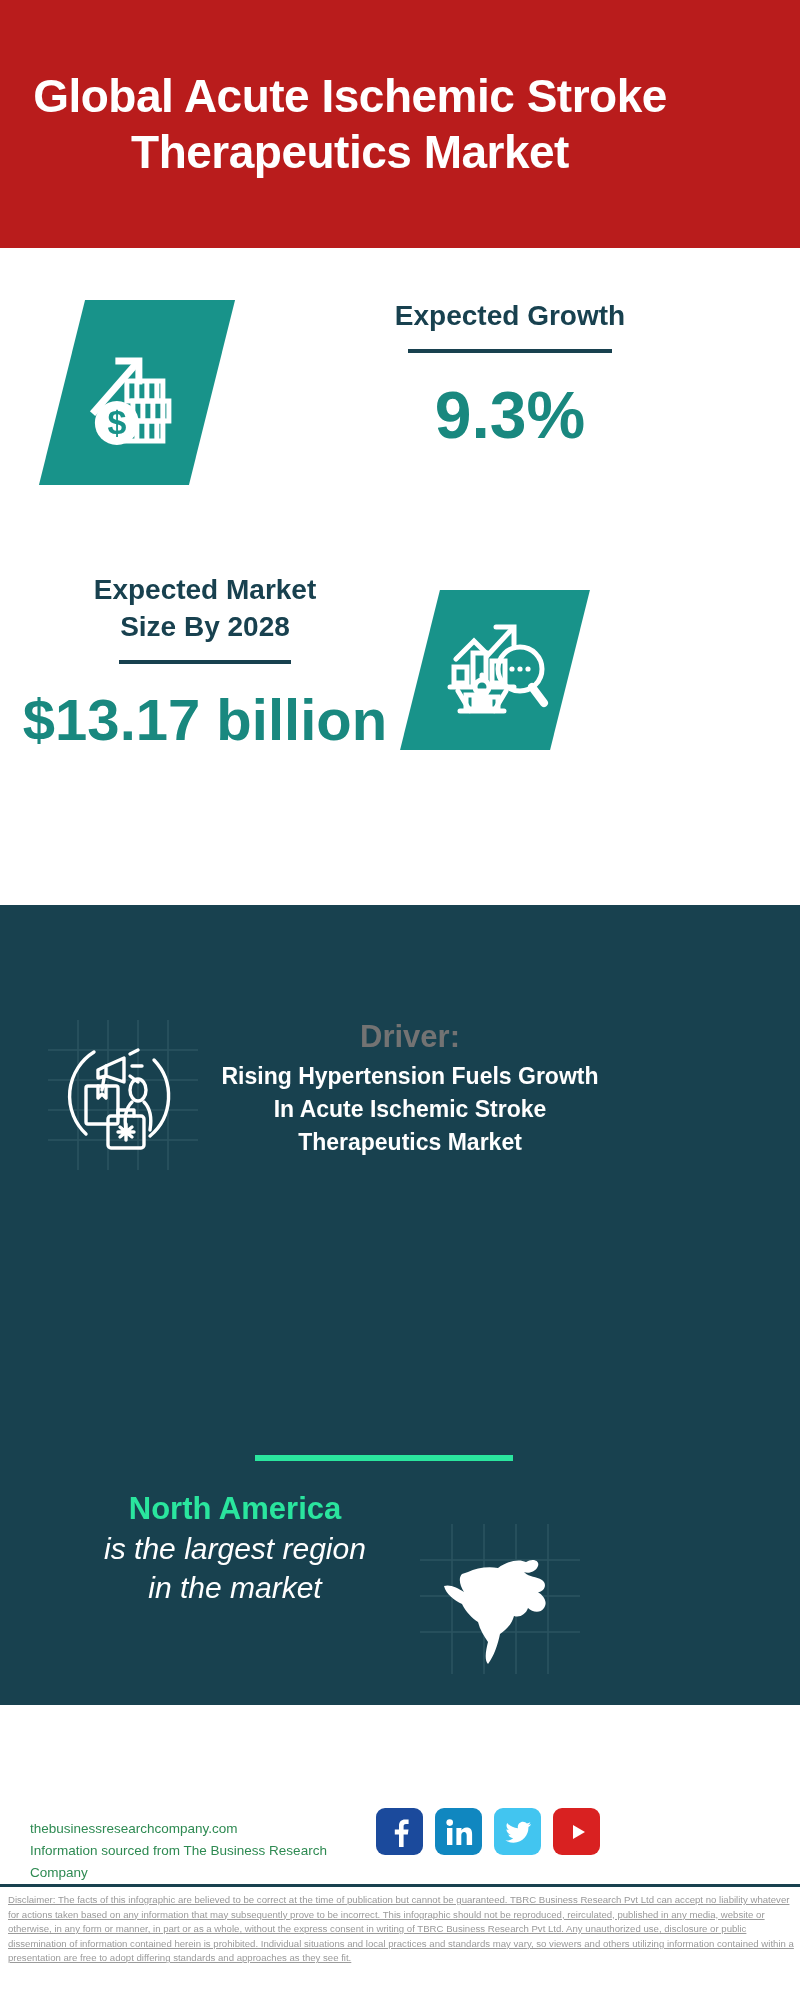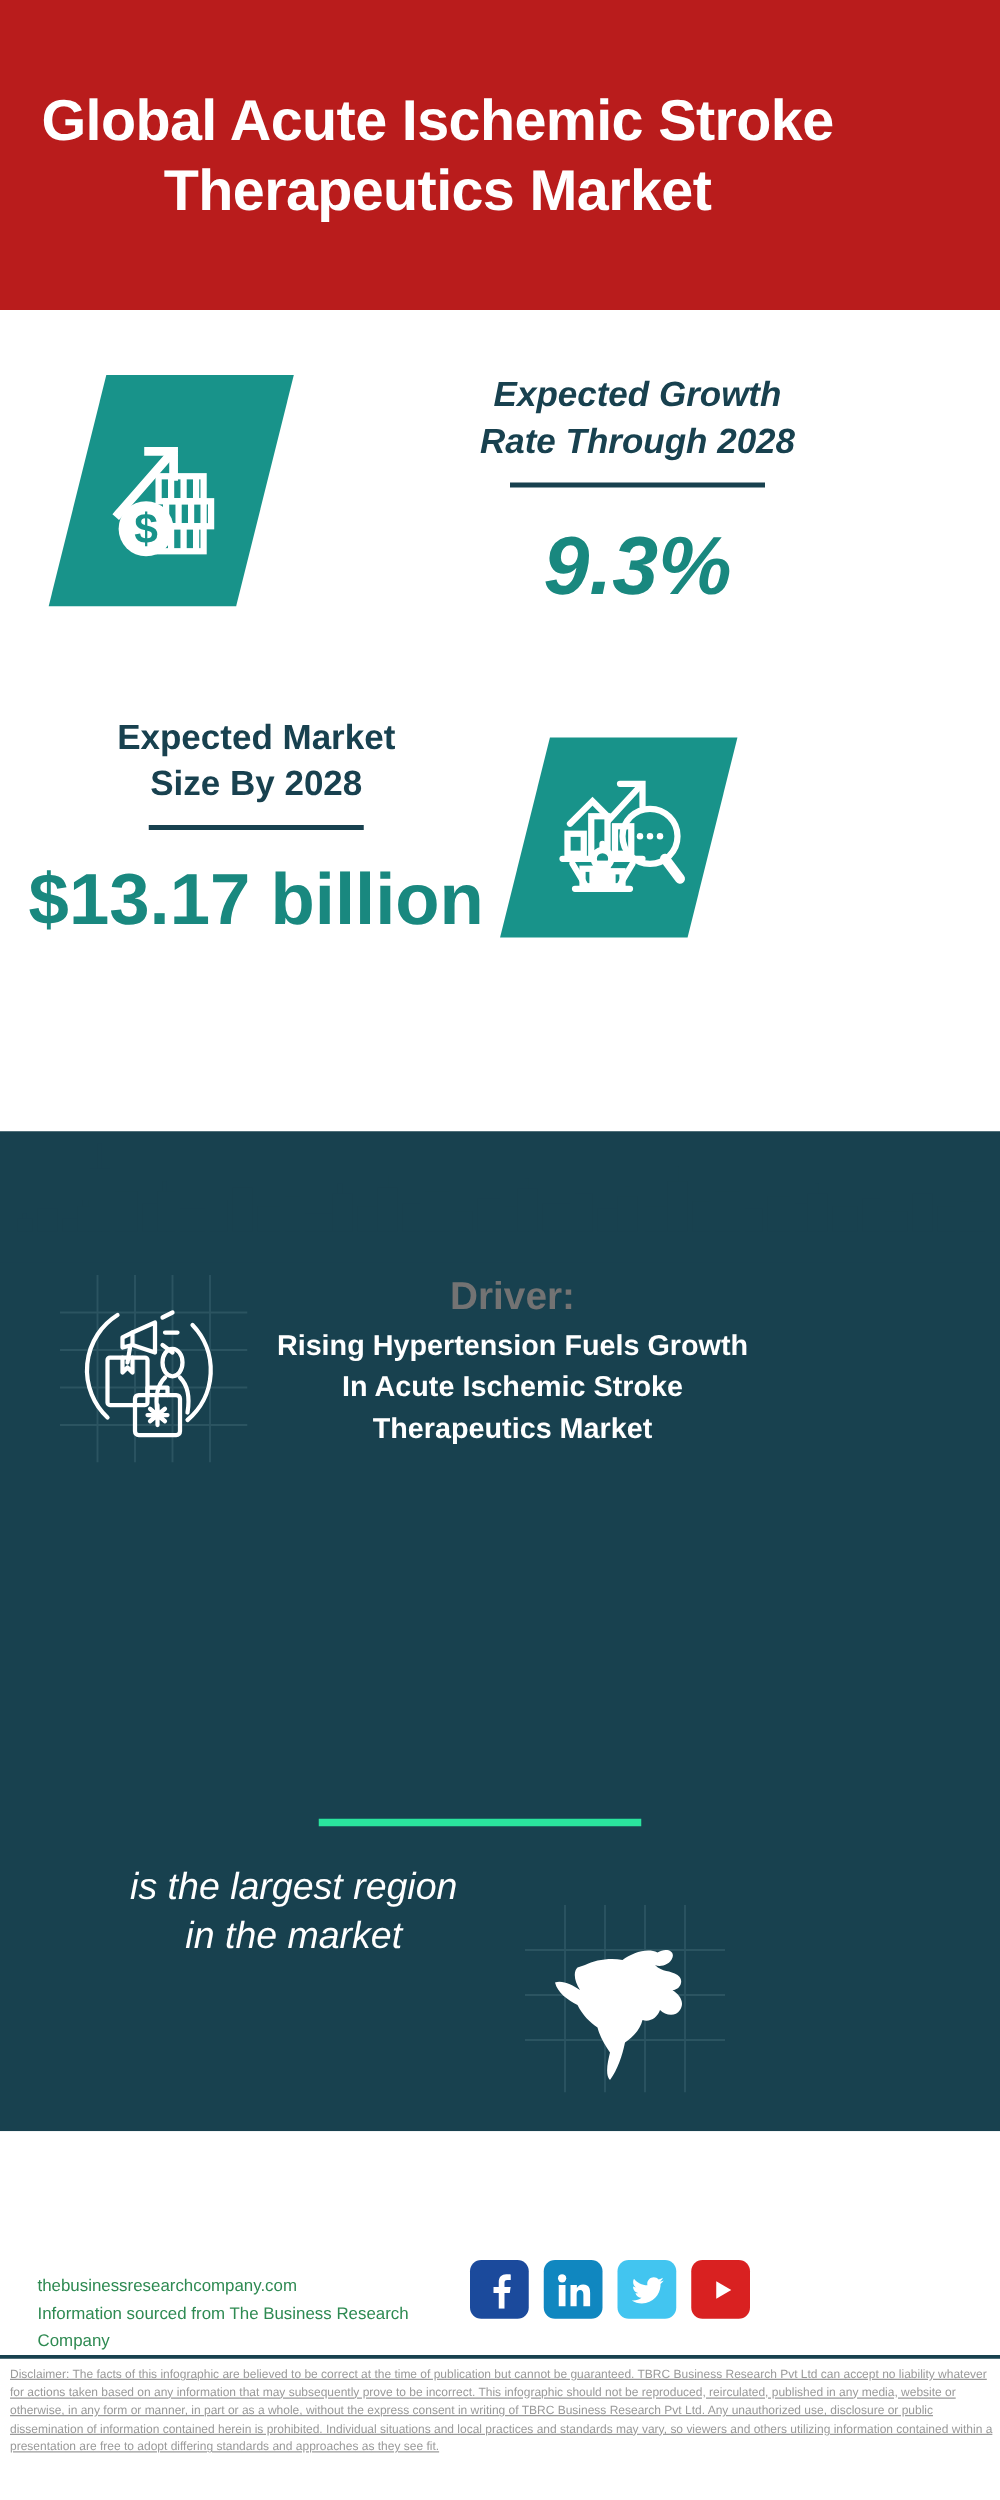--- a/index.html
+++ b/index.html
@@ -151,23 +151,22 @@
         <rect x="46" y="84" width="36" height="20"></rect>
         <path d="M56 44 L56 64 M66 44 L66 64 M76 44 L76 64"></path>
         <path d="M62 64 L62 84 M72 64 L72 84 M82 64 L82 84"></path>
         <path d="M56 84 L56 104 M66 84 L66 104 M76 84 L76 104"></path>
       </g>
       <circle cx="36" cy="86" r="22" fill="#ffffff"></circle>
       <text x="36" y="97" font-family="Liberation Sans, sans-serif" font-size="34" font-weight="bold" fill="#18938a" text-anchor="middle">$</text>
     </svg>
   </div>
 
-  <div class="stat-row" style="left:270px; top:298px; width:480px;font-style:italic;">
+  <div class="stat-row" style="left:270px; top:298px; width:480px;">
     <div class="stat-label">Expected Growth</div>
-    <div class="stat-label">Rate Through 2028</div>
     <div class="rule-dark" style="width:204px;"></div>
     <div class="stat-value" style="margin-top:28px;">9.3%</div>
   </div>
 
   <div class="para" style="left:420px; top:590px; width:150px; height:160px;">
     <svg width="110" height="110" viewBox="0 0 110 110">
       <g fill="none" stroke="#ffffff" stroke-width="5" stroke-linecap="round">
         <path d="M16 44 L34 26 L48 40 L72 14"></path>
         <path d="M56 12 L74 12 L74 30"></path>
         <rect x="14" y="52" width="13" height="16"></rect>
@@ -284,20 +283,21 @@
   <div class="driver-block">
     <div class="driver-title">Driver:</div>
     <div class="driver-text">Rising Hypertension Fuels Growth</div>
     <div class="driver-text" style="margin-top:0;">In Acute Ischemic Stroke</div>
     <div class="driver-text" style="margin-top:0;">Therapeutics Market</div>
   </div>
 
   <div class="mint-rule"></div>
 
   <div class="region-block">
+    <div class="region-name">North America</div>
     <div class="region-text">is the largest region</div>
     <div class="region-text">in the market</div>
   </div>
 
   <svg class="grid-deco" style="left:420px; top:1524px;" width="160" height="150" viewBox="0 0 160 150">
     <g stroke="#4a737f" stroke-width="1.5" fill="none">
       <path d="M32 0 V150 M64 0 V150 M96 0 V150 M128 0 V150"></path>
       <path d="M0 36 H160 M0 72 H160 M0 108 H160"></path>
     </g>
   </svg>

